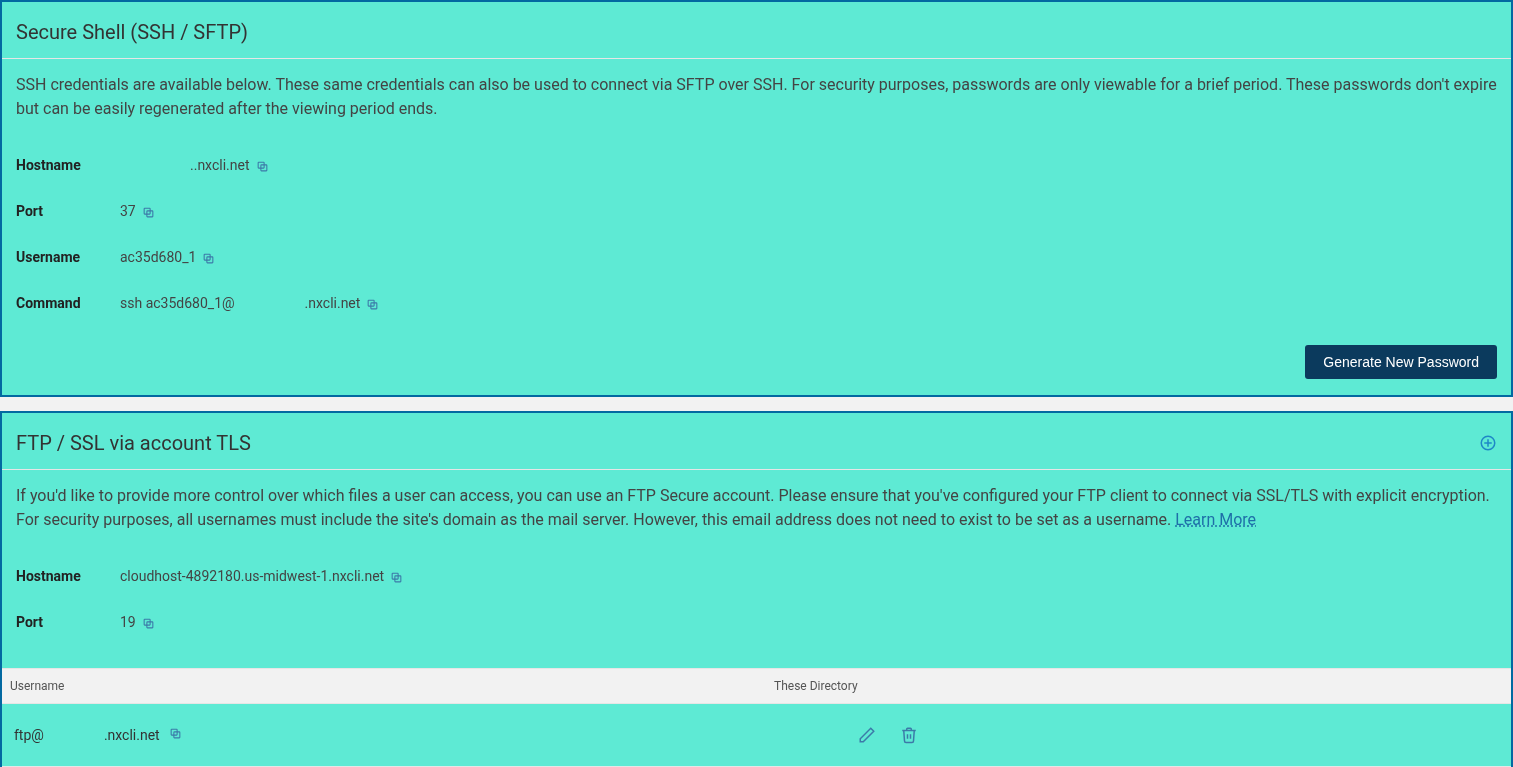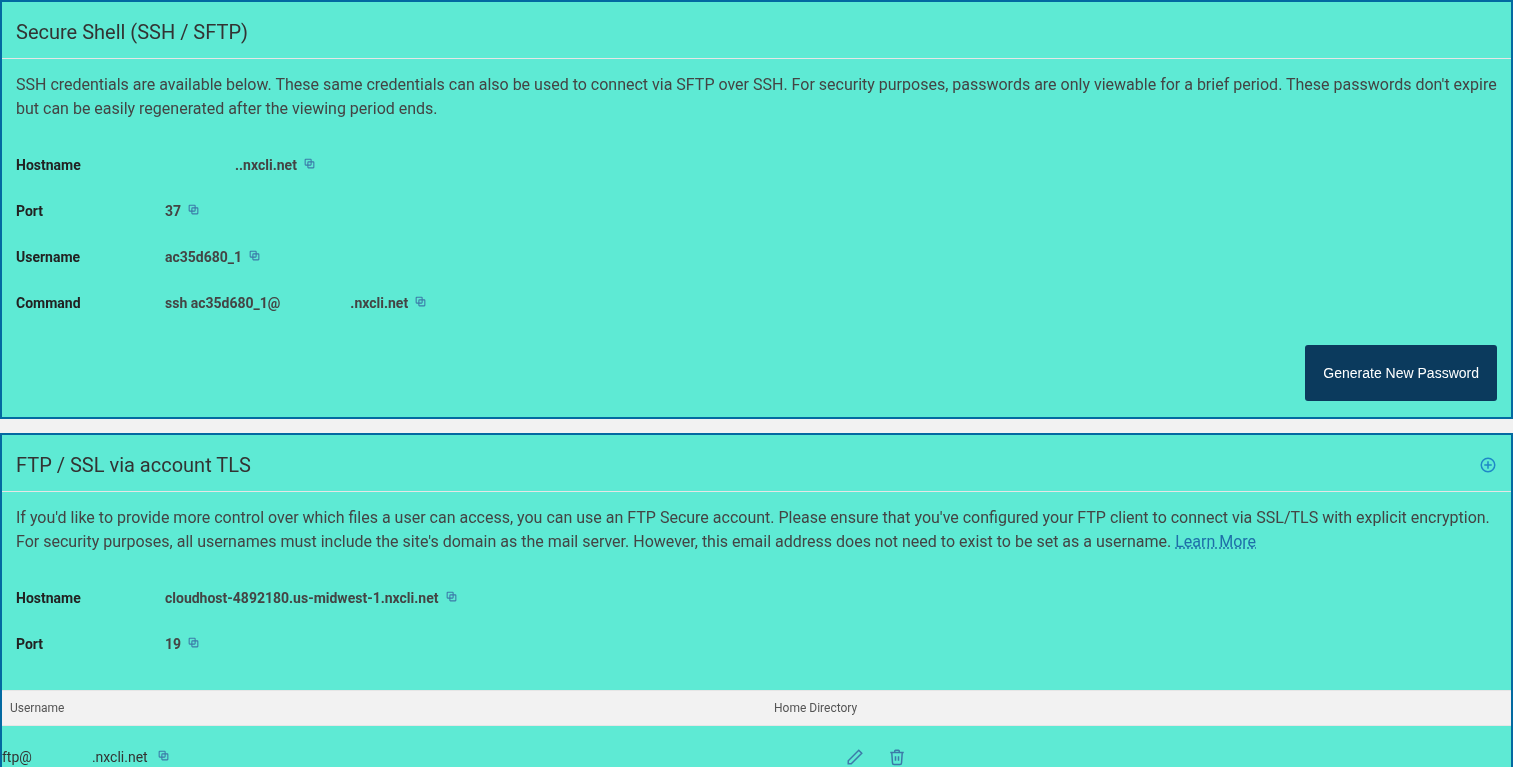--- a/index.html
+++ b/index.html
@@ -37,48 +37,46 @@
     margin-bottom: 36px;
   }
   .description a {
     color: #1e6fa8;
     text-decoration: underline dotted;
   }
   .kv-row {
     display: flex;
     align-items: center;
     margin-bottom: 30px;
-    gap: 45px;
   }
   .kv-label {
     width: 104px;
     font-weight: 700;
     color: #222;
     font-size: 14px;
   }
   .kv-value {
     color: #444;
     font-size: 14px;
     display: flex;
-    align-items: flex-start;
-    font-weight: bold;
+    align-items: flex-end;
   }
   .copy-icon {
     display: inline-flex;
     margin-left: 6px;
     color: #3c7aa8;
     cursor: pointer;
   }
   .copy-icon svg { width: 13px; height: 13px; }
   .btn-primary {
     background: #0b3a5d;
     color: #fff;
     border: none;
     border-radius: 3px;
-    padding: 20px 18px;
+    padding: 9px 18px;
     font-size: 14px;
     cursor: pointer;
     float: right;
   }
   .btn-primary:after { content:""; display:block; clear:both; }
   .panel-footer { padding: 0 14px 16px 14px; overflow: hidden; }
   .add-icon {
     color: #1e88c7;
     cursor: pointer;
     display: inline-flex;
@@ -92,21 +90,21 @@
     color: #555;
     border-top: 1px solid #e6e6e6;
     border-bottom: 1px solid #e6e6e6;
   }
   .col-user { flex: 0 0 764px; }
   .col-home { flex: 1; }
   .col-actions { flex: 0 0 140px; text-align: right; }
   .table-row {
     display: flex;
     align-items: center;
-    padding: 22px 0;
+    padding: 22px 12px;
     font-size: 14px;
     color: #333;
     border-bottom: 1px solid #e6e6e6;
   }
   .row-actions {
     display: flex;
     justify-content: flex-end;
     gap: 24px;
   }
   .action-icon {
@@ -226,21 +224,21 @@
               <rect x="9" y="9" width="11" height="11" rx="1"></rect>
               <rect x="4" y="4" width="11" height="11" rx="1"></rect>
             </svg>
         </span>
       </div>
     </div>
   </div>
 
   <div class="table-head">
     <div class="col-user">Username</div>
-    <div class="col-home">Home Directory</div>
+    <div class="col-home">These Directory</div>
     <div class="col-actions"></div>
   </div>
 
   <div class="table-row">
     <div class="col-user">
       <span class="prefix">ftp@</span><span style="display:inline-block;width:60px"></span><span>.nxcli.net</span>
       <span class="copy-icon">
         <svg viewBox="0 0 24 24" fill="none" stroke="currentColor" stroke-width="2">
             <rect x="9" y="9" width="11" height="11" rx="1"></rect>
             <rect x="4" y="4" width="11" height="11" rx="1"></rect>

